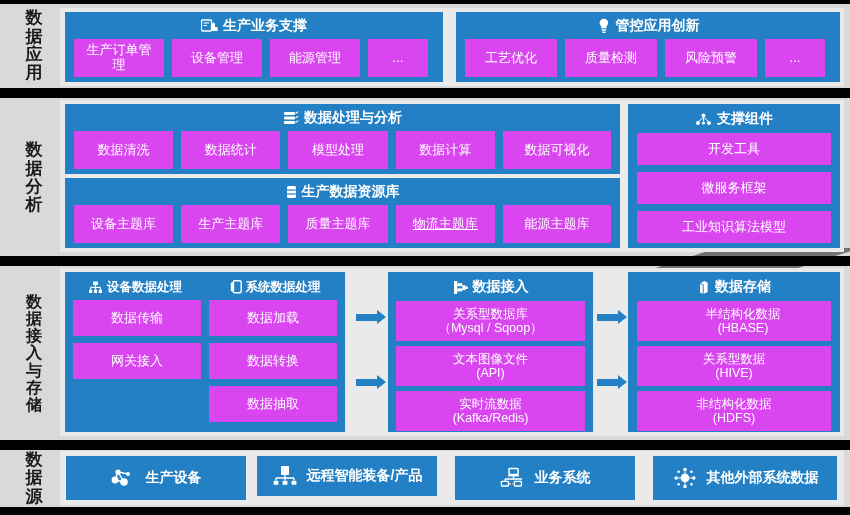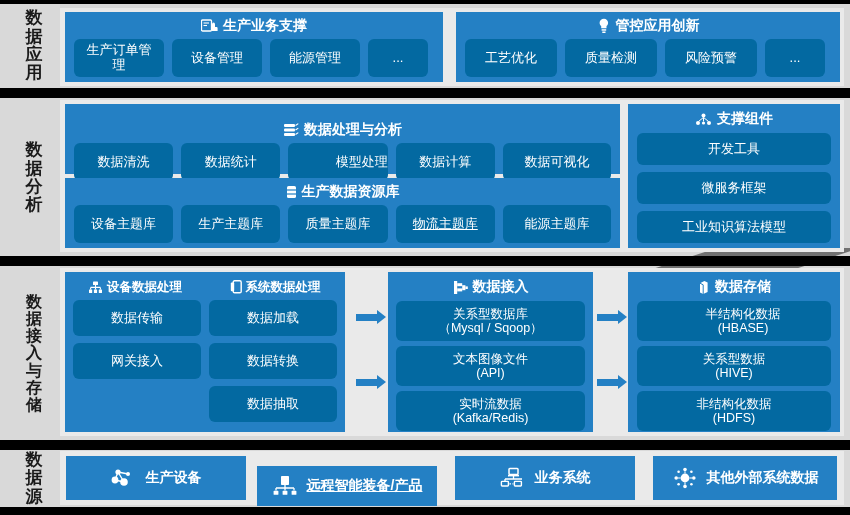--- a/index.html
+++ b/index.html
@@ -48,25 +48,24 @@
   }
   .panel-title{
     color:#ffffff;font-size:14px;font-weight:bold;
     display:flex;align-items:center;justify-content:center;gap:5px;
     height:22px;
   }
   .panel-title .ico{display:inline-flex;align-items:center;justify-content:center;}
 
   
   .box{
-    background:#0369a1;color:#fff;
+    background:#d946ef;color:#fff;
     display:flex;align-items:center;justify-content:center;
     text-align:center;font-size:13px;line-height:1.15;
     box-sizing:border-box;
-    border-radius:6px;
   }
   .box.small{font-size:12.5px;}
   .box .l2{display:block;}
 
   
   .frame{position:absolute;background:#eaeaea;}
 
   
   .arrow{position:absolute;height:12px;display:flex;align-items:center;}
   .arrow .shaft{height:7px;background:#2480c4;flex:1;}
@@ -178,39 +177,39 @@
         <span>数</span>
         <span>据</span>
         <span>分</span>
         <span>析</span>
       </div>
     </div>
 
     <div class="frame" style="left:60px;top:2px;width:784px;height:152px;"></div>
 
     <div class="panel" style="left:65px;top:6px;width:555px;height:70px;">
-      <div class="panel-title" style="margin-top:15px;">
+      <div class="panel-title" style="margin-top:3px;">
         <span class="ico">
           <svg width="16" height="14" viewBox="0 0 16 14">
               <rect x="1" y="1" width="11" height="3" rx="1" fill="#fff"></rect>
               <rect x="1" y="5.5" width="11" height="3" rx="1" fill="#fff"></rect>
               <rect x="1" y="10" width="11" height="3" rx="1" fill="#fff"></rect>
               <path d="M12.5 2.5 L15.3 0.6 M12.5 7 L15.3 5.1 M12.5 11.5 L15.3 9.6" stroke="#fff" stroke-width="1.1"></path>
             </svg>
         </span>
         <span>数据处理与分析</span>
       </div>
       <div style="display:flex;gap:8px;padding:0 9px;margin-top:2px;">
         <div class="box" style="width:100px;height:38px;">
             <span>数据清洗</span>
           </div>
         <div class="box" style="width:100px;height:38px;">
             <span>数据统计</span>
           </div>
-        <div class="box" style="width:100px;height:38px;justify-content:flex-end;">
+        <div class="box" style="width:100px;height:38px;">
             <span>模型处理</span>
           </div>
         <div class="box" style="width:100px;height:38px;">
             <span>数据计算</span>
           </div>
         <div class="box" style="width:109px;height:38px;">
             <span>数据可视化</span>
           </div>
       </div>
     </div>
@@ -439,21 +438,21 @@
             <circle cx="7" cy="5" r="2.6" fill="#fff"></circle>
             <circle cx="4" cy="13" r="3.4" fill="#fff"></circle>
             <circle cx="13" cy="15" r="3.8" fill="#fff"></circle>
             <circle cx="17" cy="7" r="2" fill="#fff"></circle>
             <path d="M7 5 L4 13 M7 5 L13 15 M7 5 L17 7 M4 13 L13 15" stroke="#fff" stroke-width="1.4"></path>
           </svg>
       </span>
       <span>生产设备</span>
     </div>
 
-    <div class="chip" style="left:257px;top:16px;width:180px;height:40px;text-decoration:underline;">
+    <div class="chip" style="left:257px;top:6px;width:180px;height:40px;">
       <span class="ico">
         <svg width="26" height="22" viewBox="0 0 26 22">
             <rect x="9" y="1" width="8" height="9" rx="0.8" fill="#fff"></rect>
             <path d="M13 10 L13 13 M4 13 L22 13 M4 13 L4 15.5 M13 13 L13 15.5 M22 13 L22 15.5" stroke="#fff" stroke-width="1.3"></path>
             <rect x="1.6" y="15.8" width="4.8" height="4" rx="0.6" fill="#fff"></rect>
             <rect x="10.6" y="15.8" width="4.8" height="4" rx="0.6" fill="#fff"></rect>
             <rect x="19.6" y="15.8" width="4.8" height="4" rx="0.6" fill="#fff"></rect>
           </svg>
       </span>
       <span>远程智能装备/产品</span>

